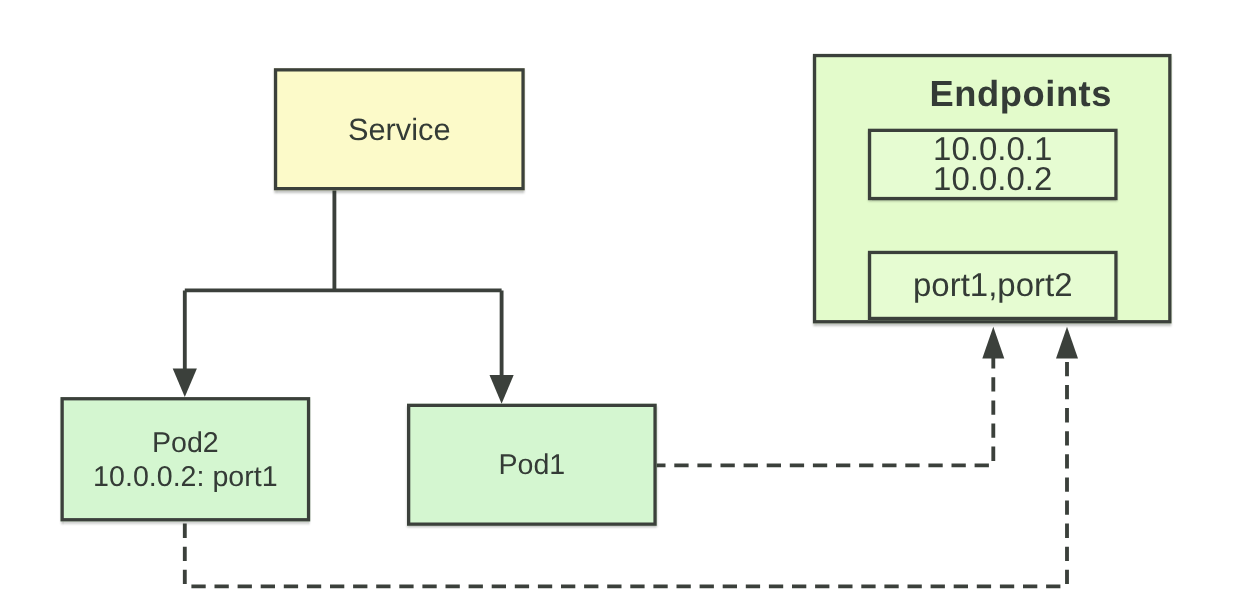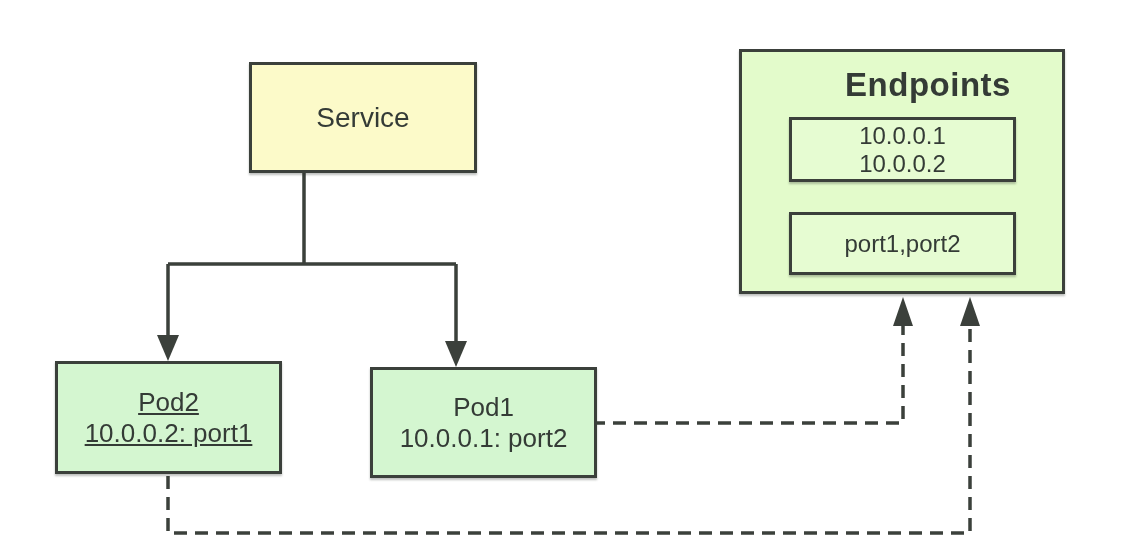--- a/index.html
+++ b/index.html
@@ -57,21 +57,21 @@
     margin-left: 46px;
   }
   .pod-box {
     background: var(--pod-fill);
     display: flex; flex-direction: column;
     align-items: center; justify-content: center;
     font-size: 26px;
     line-height: 31px;
     text-align: center;
   }
-  .pod2-box { left: 55px;  top: 361px; width: 227px; height: 113px; text-decoration: underline; }
+  .pod2-box { left: 55px;  top: 361px; width: 227px; height: 113px; }
   .pod1-box { left: 342px; top: 367px; width: 227px; height: 111px; margin-left: 28px; }
   .endpoints-box {
     left: 739px; top: 49px;
     width: 326px; height: 245px;
     background: var(--endpoints-fill);
   }
   .endpoints-title {
     position: absolute;
     left: 0; top: 14px; width: 100%;
     text-align: center;
@@ -79,27 +79,27 @@
     font-weight: bold;
     letter-spacing: 0.5px;
     margin-left: 26px;
   }
   .inner-box {
     position: absolute;
     border: 3px solid var(--line);
     background: var(--inner-fill);
     display: flex; flex-direction: column;
     align-items: center; justify-content: center;
-    font-size: 24px;
+    font-size: 30px;
     line-height: 28px;
     text-align: center;
     box-shadow: 0 2px 2px rgba(40,45,40,0.30);
   }
   .ip-box   { left: 47px; top: 65px;  width: 227px; height: 65px; }
-  .port-box { left: 47px; top: 160px; width: 227px; height: 63px; }
+  .port-box { left: 47px; top: 176px; width: 227px; height: 63px; }
 </style>
 </head>
 <body>
 
 <div class="canvas">
 
   <svg class="connector-layer" viewBox="0 0 1130 560">
 
     <path class="solid" d="M304 173 V264 M168 264 H456 M168 264 V336 M456 264 V342"></path>
     <polygon class="arrow" points="157,335 179,335 168,361"></polygon>
@@ -116,21 +116,20 @@
     <span>Service</span>
   </div>
 
   <div class="box pod-box pod2-box">
     <div>Pod2</div>
     <div>10.0.0.2: port1</div>
   </div>
 
   <div class="box pod-box pod1-box">
     <div>Pod1</div>
-    <div>10.0.0.1: port2</div>
   </div>
 
   <div class="box endpoints-box">
     <div class="endpoints-title">Endpoints</div>
     <div class="inner-box ip-box">
       <div>10.0.0.1</div>
       <div>10.0.0.2</div>
     </div>
     <div class="inner-box port-box">
       <div>port1,port2</div>

